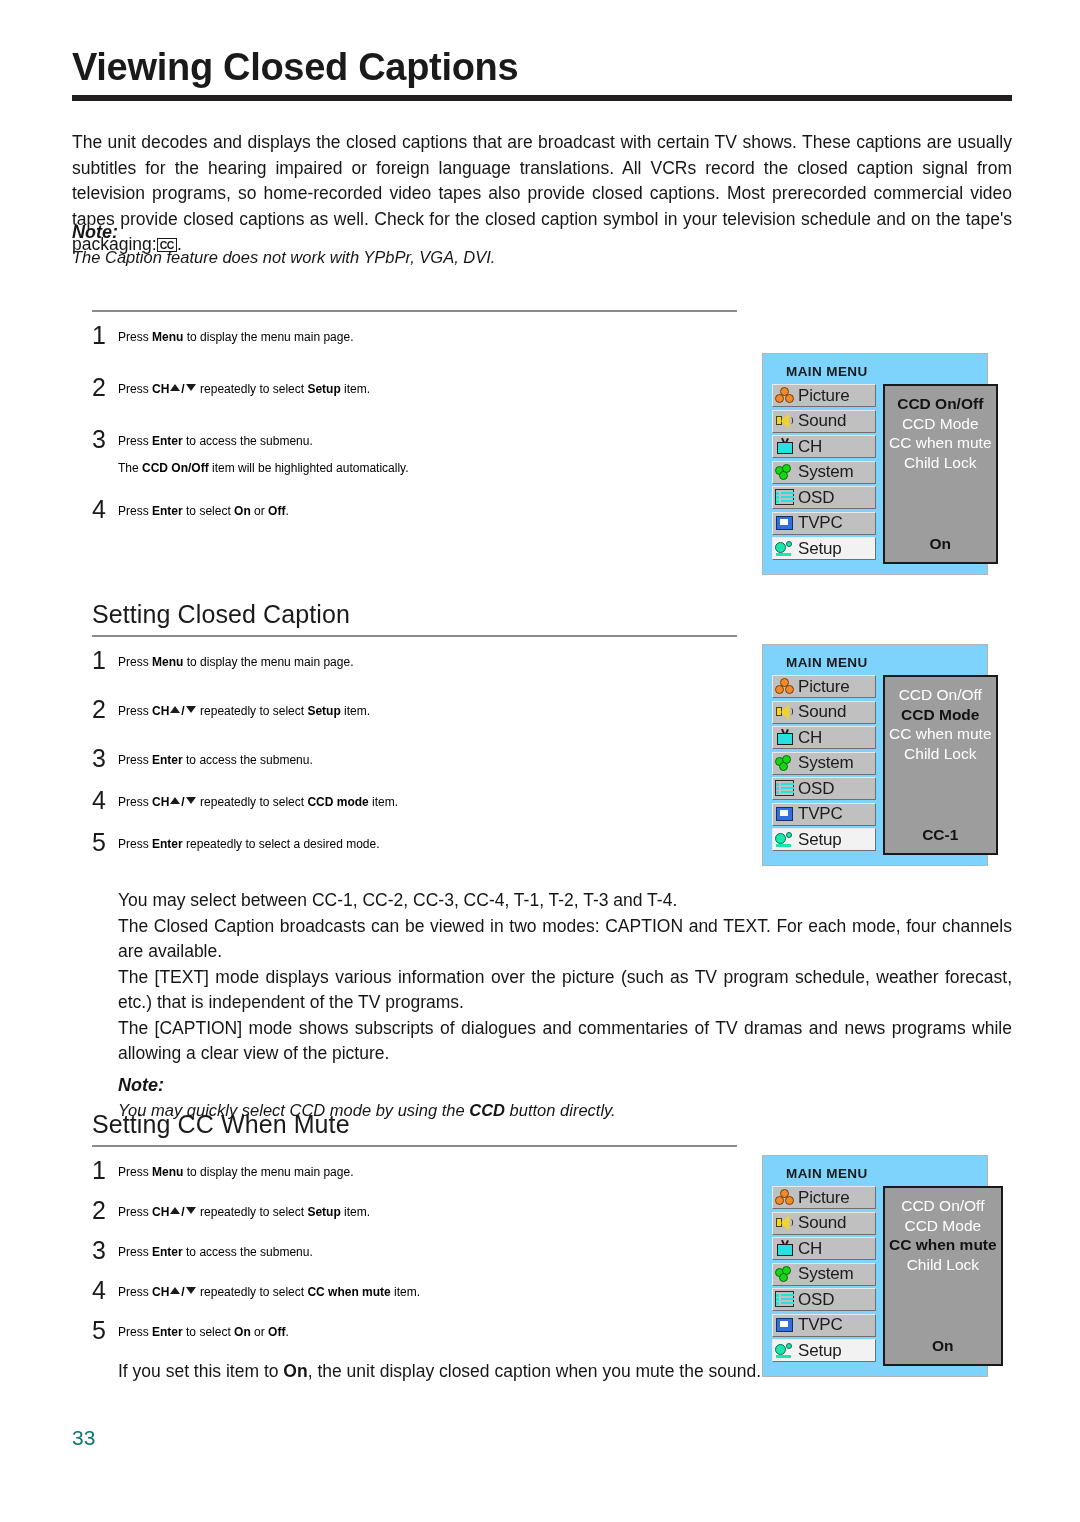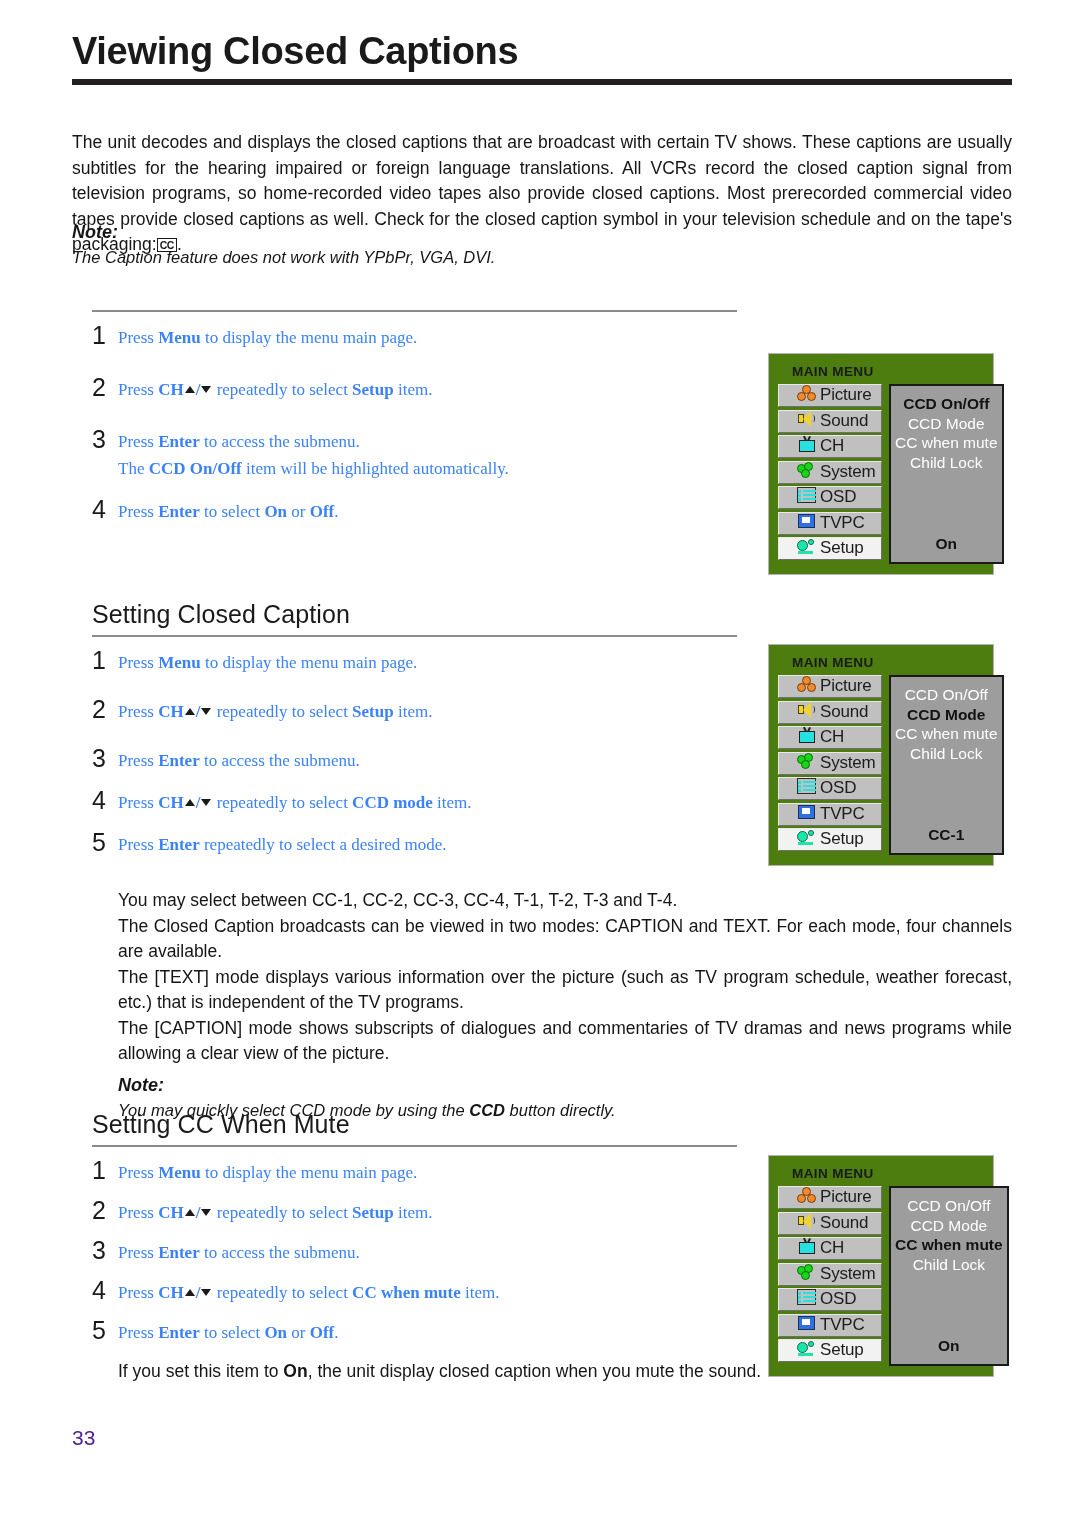--- a/index.html
+++ b/index.html
@@ -5,21 +5,21 @@
   html,body{margin:0;padding:0;}
   body{
     width:1080px;height:1522px;background:#ffffff;
     font-family:"Liberation Sans", sans-serif;
     color:#1a1a1a;-webkit-font-smoothing:antialiased;
     position:relative;overflow:hidden;
   }
   .page{position:relative;width:1080px;height:1522px;}
 
   
-  .title-block{position:absolute;left:72px;top:32px;width:940px;}
+  .title-block{position:absolute;left:72px;top:48px;width:940px;}
   .page-title{
     font-size:38px;font-weight:bold;letter-spacing:-0.3px;
     color:#1a1a1a;line-height:1.05;margin:0;
   }
   .title-rule{margin-top:7px;height:6px;background:#231f20;width:940px;}
 
   
   .intro{
     position:absolute;left:72px;top:130px;width:940px;
     font-size:17.5px;line-height:25.5px;color:#161616;
@@ -46,51 +46,51 @@
     letter-spacing:0.1px;margin:0 0 6px 0;
   }
   .section-rule{height:2px;background:#8b8b8b;width:645px;margin-bottom:8px;}
 
   
   .step{display:flex;align-items:flex-start;}
   .step-num{
     width:26px;flex:0 0 26px;font-size:25px;line-height:26px;
     color:#1a1a1a;font-weight:normal;text-align:left;
   }
-  .step-body{flex:1;font-size:17px;line-height:25px;color:#3b82f6;padding-top:3px;font-family:Liberation Serif, serif;}
+  .step-body{flex:1;font-size:12px;line-height:25px;color:#000000;padding-top:3px;}
   .step-sub{font-size:17.5px;line-height:25px;color:#161616;padding-left:26px;}
   .b{font-weight:bold;}
 
   
   .arw{display:inline-block;width:0;height:0;vertical-align:2px;margin:0 1px;}
   .arw-up{border-left:5px solid transparent;border-right:5px solid transparent;border-bottom:7px solid #1a1a1a;}
   .arw-dn{border-left:5px solid transparent;border-right:5px solid transparent;border-top:7px solid #1a1a1a;}
 
   .para{font-size:17.5px;line-height:25.5px;color:#161616;text-align:justify;}
 
   
   .osd{
     position:absolute;width:226px;
-    background:#4d7c0f;border:1px solid #b4b4b4;
-    padding:8px 9px 10px 9px;box-sizing:border-box;margin-left:6px;
+    background:#7dd3fc;border:1px solid #b4b4b4;
+    padding:8px 9px 10px 9px;box-sizing:border-box;
   }
   .osd-head{
     font-size:13.5px;font-weight:bold;color:#1a1a1a;
     letter-spacing:0.4px;margin:2px 0 5px 14px;
     font-family:"Liberation Sans", sans-serif;
   }
   .osd-body{display:flex;gap:7px;}
   .osd-left{width:104px;flex:0 0 104px;}
   .mrow{
     height:23px;margin-bottom:2.5px;
-    display:flex;align-items:flex-start;
+    display:flex;align-items:center;
     background:#c0c0c0;
     border-top:1.5px solid #e9e9e9;border-left:1.5px solid #e9e9e9;
     border-right:1.5px solid #6f6f6f;border-bottom:1.5px solid #6f6f6f;
-    padding-left:18px;box-sizing:border-box;
+    padding-left:2px;box-sizing:border-box;
   }
   .mrow.sel{background:#f2f2f2;}
   .mrow .lbl{
     font-size:17px;color:#1c1c1c;margin-left:3px;
     font-family:"Liberation Sans", sans-serif;letter-spacing:-0.2px;
   }
   .ico{width:20px;height:17px;flex:0 0 20px;position:relative;}
 
   
   .ico-picture i{position:absolute;border-radius:50%;background:#f08a2a;border:1px solid #7a3d06;box-sizing:border-box;}
@@ -133,21 +133,21 @@
     font-family:"Liberation Sans", sans-serif;white-space:nowrap;
   }
   .sm-item.hl{color:#121212;font-weight:bold;}
   .sm-val{
     position:absolute;bottom:9px;left:0;right:0;text-align:center;
     font-size:15.5px;font-weight:bold;color:#121212;
     font-family:"Liberation Sans", sans-serif;
   }
 
   
-  .pagenum{position:absolute;left:72px;top:1426px;font-size:21px;color:#4c1d95;}
+  .pagenum{position:absolute;left:72px;top:1426px;font-size:21px;color:#0f766e;}
 </style>
 </head>
 <body>
 
 <div class="page">
 
   <div class="title-block">
     <h1 class="page-title">Viewing Closed Captions</h1>
     <div class="title-rule"></div>
   </div>

